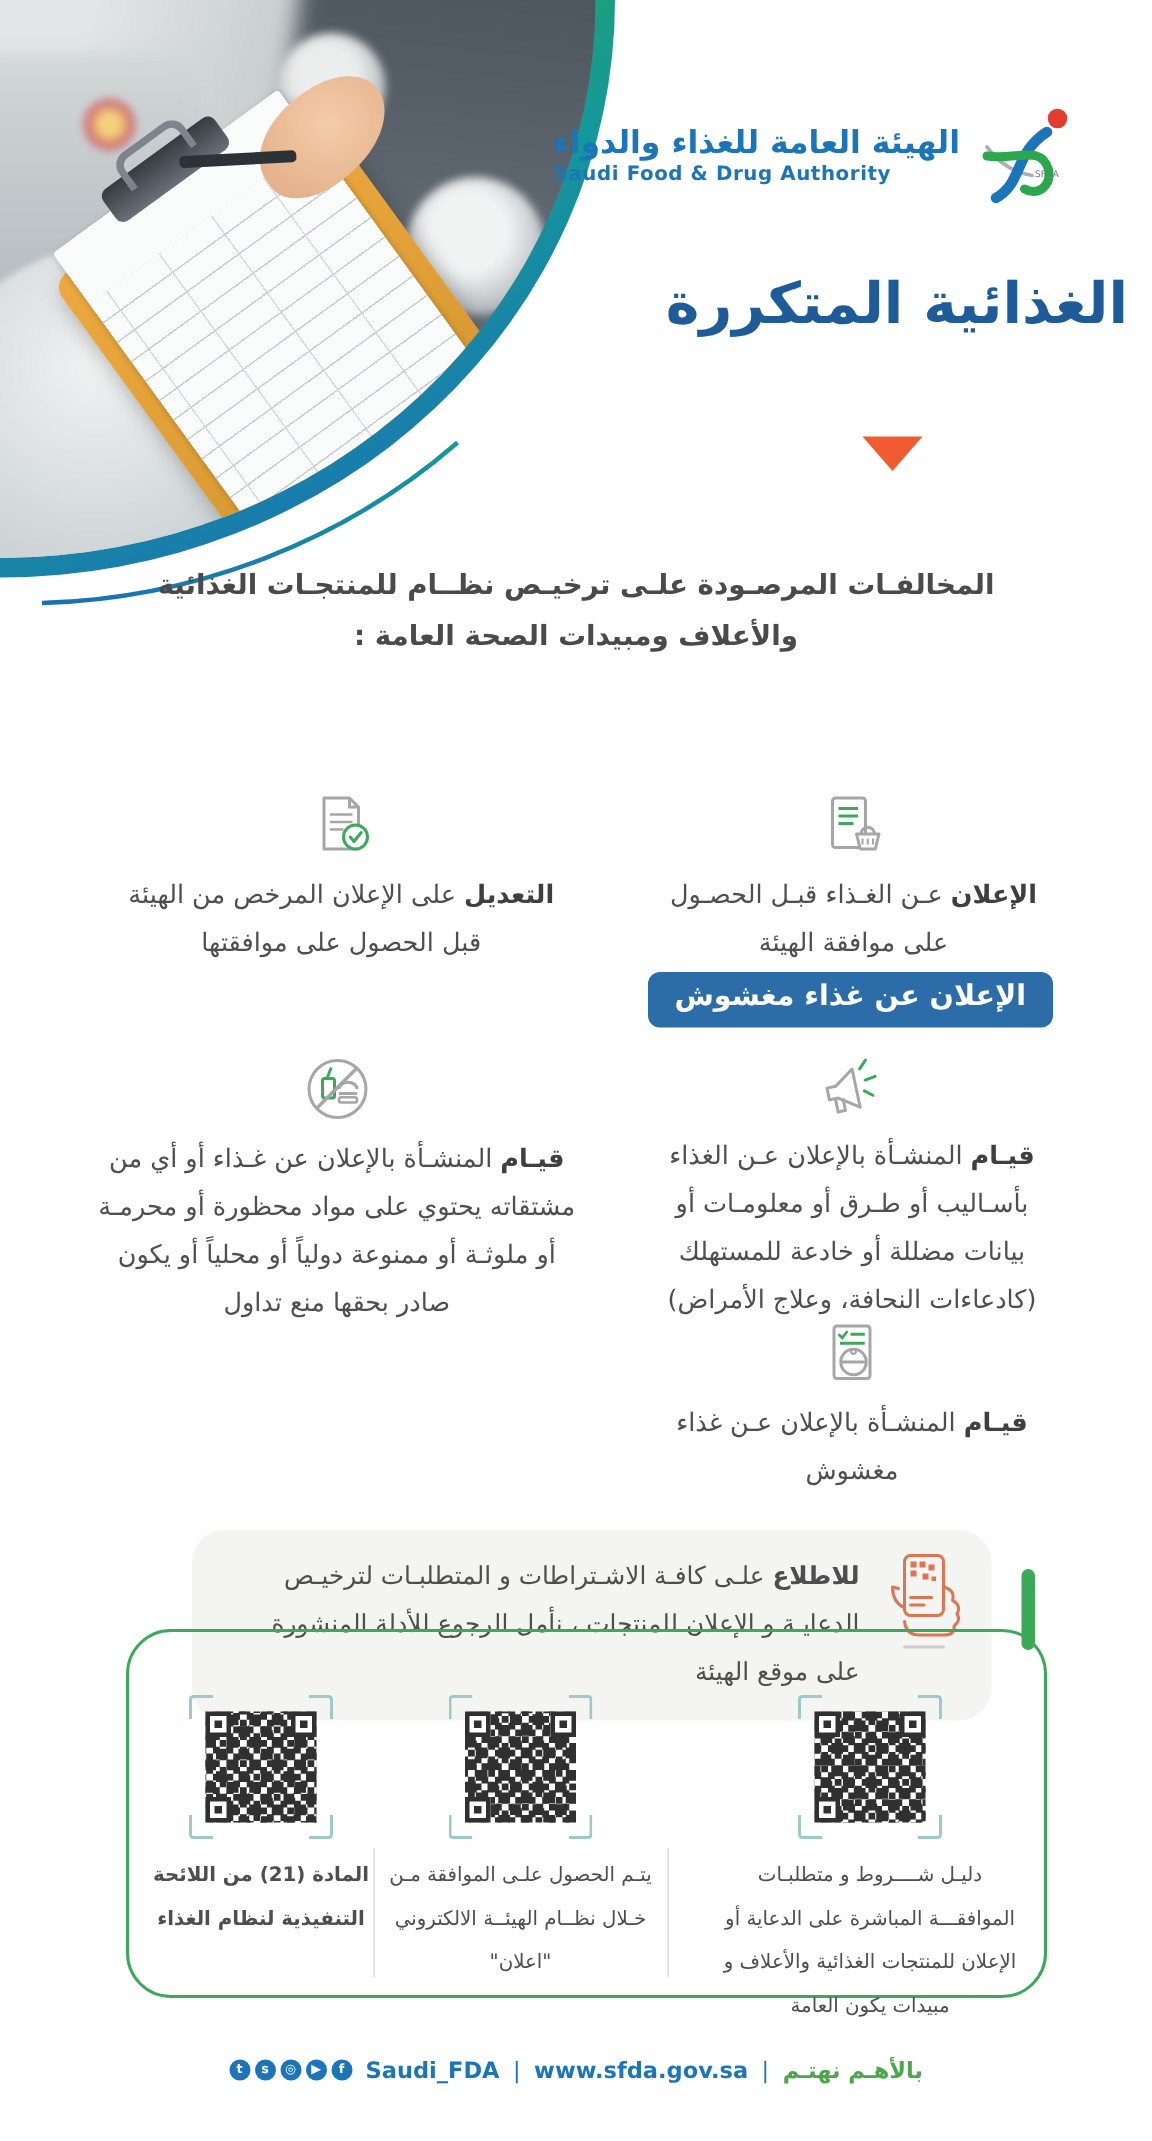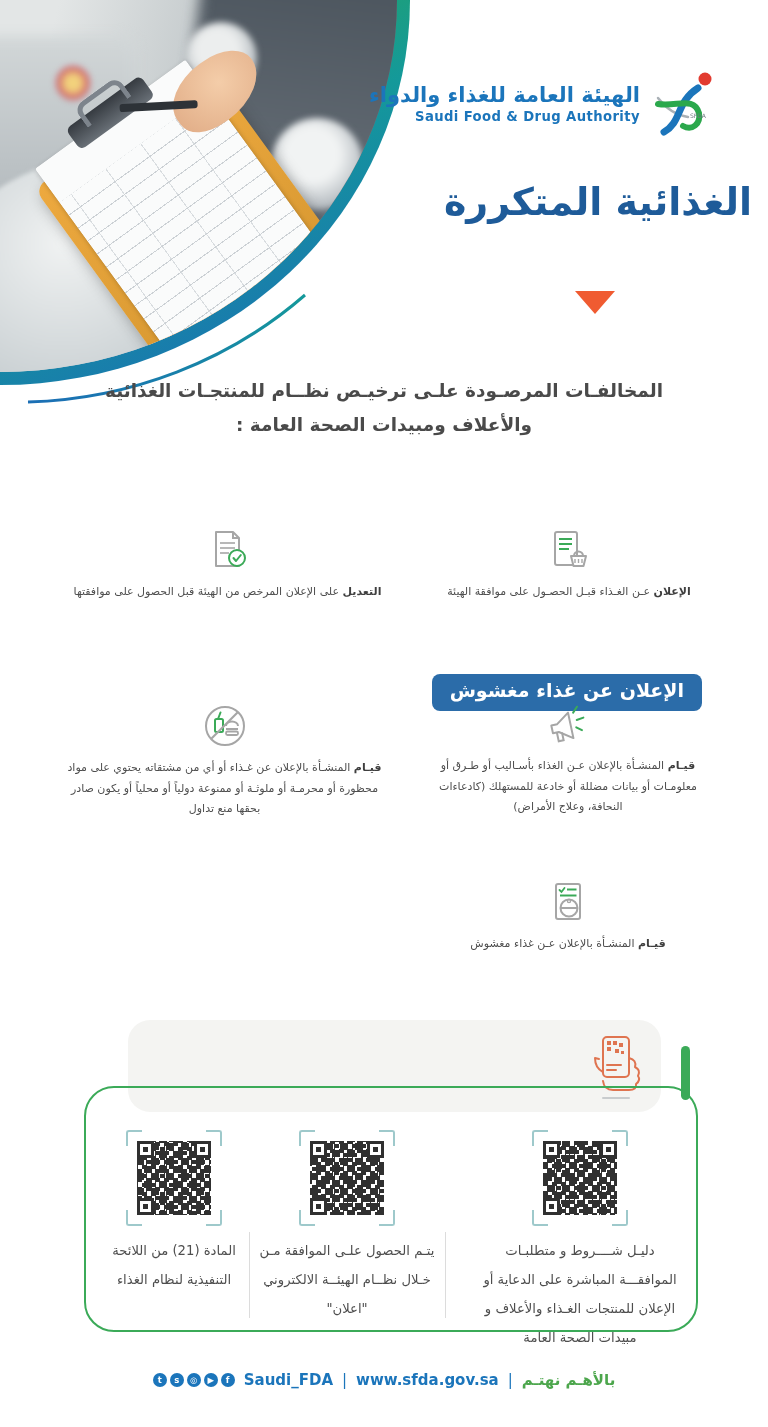--- a/index.html
+++ b/index.html
@@ -51,44 +51,44 @@
     width:44px; height:20px; border:5px solid #7d848c; border-bottom:none; border-radius:11px 11px 0 0; }
   .hand-low { position:absolute; bottom:-34px; left:44px; width:116px; height:84px;
     background:radial-gradient(circle at 42% 30%,#f4cda9,#e2af8a); border-radius:52% 48% 44% 56%; transform:rotate(9deg); }
   .hand-pen { position:absolute; top:-4px; right:-40px; width:96px; height:62px;
     background:radial-gradient(circle at 58% 42%,#f4cda9,#e0ab85); border-radius:55% 45% 60% 40%; }
   .pen { position:absolute; top:2px; right:24px; width:78px; height:8px; background:#2d3237;
     border-radius:3px; transform:rotate(33deg); }
 
   
   .logo { position:absolute; top:66px; right:54px; display:flex; align-items:center; gap:10px; direction:ltr; }
-  .logo-text { text-align:right; color:#1b75bb; direction:rtl; }
+  .logo-text { color:#1b75bb; direction:rtl; }
   .logo-ar { font-size:21px; font-weight:bold; line-height:1.25; }
   .logo-en { font-size:13.2px; font-weight:bold; letter-spacing:.4px; direction:ltr; }
 
   
   .title { position:absolute; top:178px; right:16px; text-align:right; color:#1e5b99;
     font-size:38px; font-weight:bold; line-height:1.28; }
   .title-arrow { position:absolute; top:291px; right:153px; width:0; height:0;
     border-left:20px solid transparent; border-right:20px solid transparent; border-top:23px solid #f05b31; }
 
   
   .intro { position:absolute; top:374px; right:60px; left:60px; text-align:center;
     font-size:18.5px; font-weight:bold; color:#4a4a4a; line-height:1.85; }
 
   
   .badge { position:absolute; right:66px; background:#2b6ca9; color:#fff; font-weight:bold;
     font-size:19px; padding:4px 18px 7px; border-radius:8px; line-height:1.35; }
   .badge1 { top:470px; }
-  .badge2 { top:648px;margin-top:26px; }
+  .badge2 { top:648px; }
 
   
   .item { position:absolute; text-align:center; }
   .item .icn { display:block; margin:0 auto 8px; }
-  .item p { font-size:11px; line-height:1.88; color:#4e4e4e; }
+  .item p { font-size:17px; line-height:1.88; color:#4e4e4e; }
   .item b { font-weight:bold; color:#3f3f3f; }
   .r1r { top:528px; right:64px; width:270px; }
   .r1l { top:528px; left:70px; width:315px; }
   .r2r { top:702px; right:64px; width:272px; }
   .r2l { top:702px; left:62px; width:325px;text-align:center; }
   .r3r { top:880px; right:64px; width:272px; }
 
   
   .info-box { position:absolute; top:1020px; left:128px; width:533px; min-height:92px;
     background:#f4f4f2; border-radius:22px; padding:15px 88px 15px 26px; }
@@ -96,21 +96,21 @@
   .info-icn { position:absolute; top:12px; right:16px; }
   .green-bar { position:absolute; top:1046px; right:78px; width:9px; height:54px;
     border-radius:5px; background:#3baa58; }
 
   
   .qr-panel { position:absolute; top:1086px; left:84px; width:614px; height:246px;
     border:2px solid #3baa58; border-radius:30px; background:transparent; }
   .qr-col { position:absolute; top:42px; text-align:center; }
   .qc-r { right:12px; width:208px; }
   .qc-m { left:172px; width:178px; }
-  .qc-l { left:12px; width:152px; }
+  .qc-l { left:12px; width:152px;font-weight:bold; }
   .qr-wrap { position:relative; width:96px; height:96px; margin:0 auto; padding:11px; }
   .qr { position:relative; width:74px; height:74px; background-color:#fff;
     background-image:
       conic-gradient(#303030 25%,transparent 0 50%,#303030 0 75%,transparent 0),
       conic-gradient(#303030 25%,transparent 0 50%,#303030 0 75%,transparent 0);
     background-size:9px 9px,15px 15px; background-position:0 0,4px 6px; }
   .fd { position:absolute; width:17px; height:17px; background:#fff; border:3px solid #303030; }
   .fd-tl { top:0; left:0; } .fd-tr { top:0; right:0; } .fd-bl { bottom:0; left:0; }
   .fd::after { content:""; position:absolute; inset:3px; background:#303030; }
   .cb { position:absolute; width:16px; height:16px; border:2.3px solid #9ec9cb; }
@@ -269,38 +269,39 @@
       </g>
       <g fill="#df7450">
         <rect x="20" y="9" width="4" height="4"></rect>
           <rect x="26" y="9" width="4" height="4"></rect>
         <rect x="20" y="15" width="4" height="4"></rect>
           <rect x="32" y="11" width="4" height="4"></rect>
         <rect x="28" y="17" width="4" height="4"></rect>
           <rect x="34" y="19" width="3" height="3"></rect>
       </g>
     </svg>
+    <p><b>للاطلاع</b><span> علـى كافـة الاشـتراطات و المتطلبـات لترخيـص الدعايـة و الإعلان للمنتجات ، نأمل الرجوع للأدلة المنشورة على موقع الهيئة</span></p>
   </div>
   <div class="green-bar"></div>
 
   <div class="qr-panel">
 
     <div class="qr-col qc-r">
       <div class="qr-wrap">
         <span class="cb cb-tl"></span>
           <span class="cb cb-tr"></span>
         <span class="cb cb-bl"></span>
           <span class="cb cb-br"></span>
         <div class="qr">
           <span class="fd fd-tl"></span>
             <span class="fd fd-tr"></span>
             <span class="fd fd-bl"></span>
         </div>
       </div>
-      <p>دليـل شــــروط و متطلبـات الموافقـــة المباشرة على الدعاية أو الإعلان للمنتجات الغـذاء والأعلاف و مبيدات الصحة العامة</p>
+      <p>دليـل شــــروط و متطلبـات الموافقـــة المباشرة على الدعاية أو الإعلان للمنتجات الغذائية والأعلاف و مبيدات يكون العامة</p>
     </div>
 
     <div class="qr-col qc-m">
       <div class="qr-wrap">
         <span class="cb cb-tl"></span>
           <span class="cb cb-tr"></span>
         <span class="cb cb-bl"></span>
           <span class="cb cb-br"></span>
         <div class="qr" style="background-position:2px 3px,0 9px;">
           <span class="fd fd-tl"></span>

